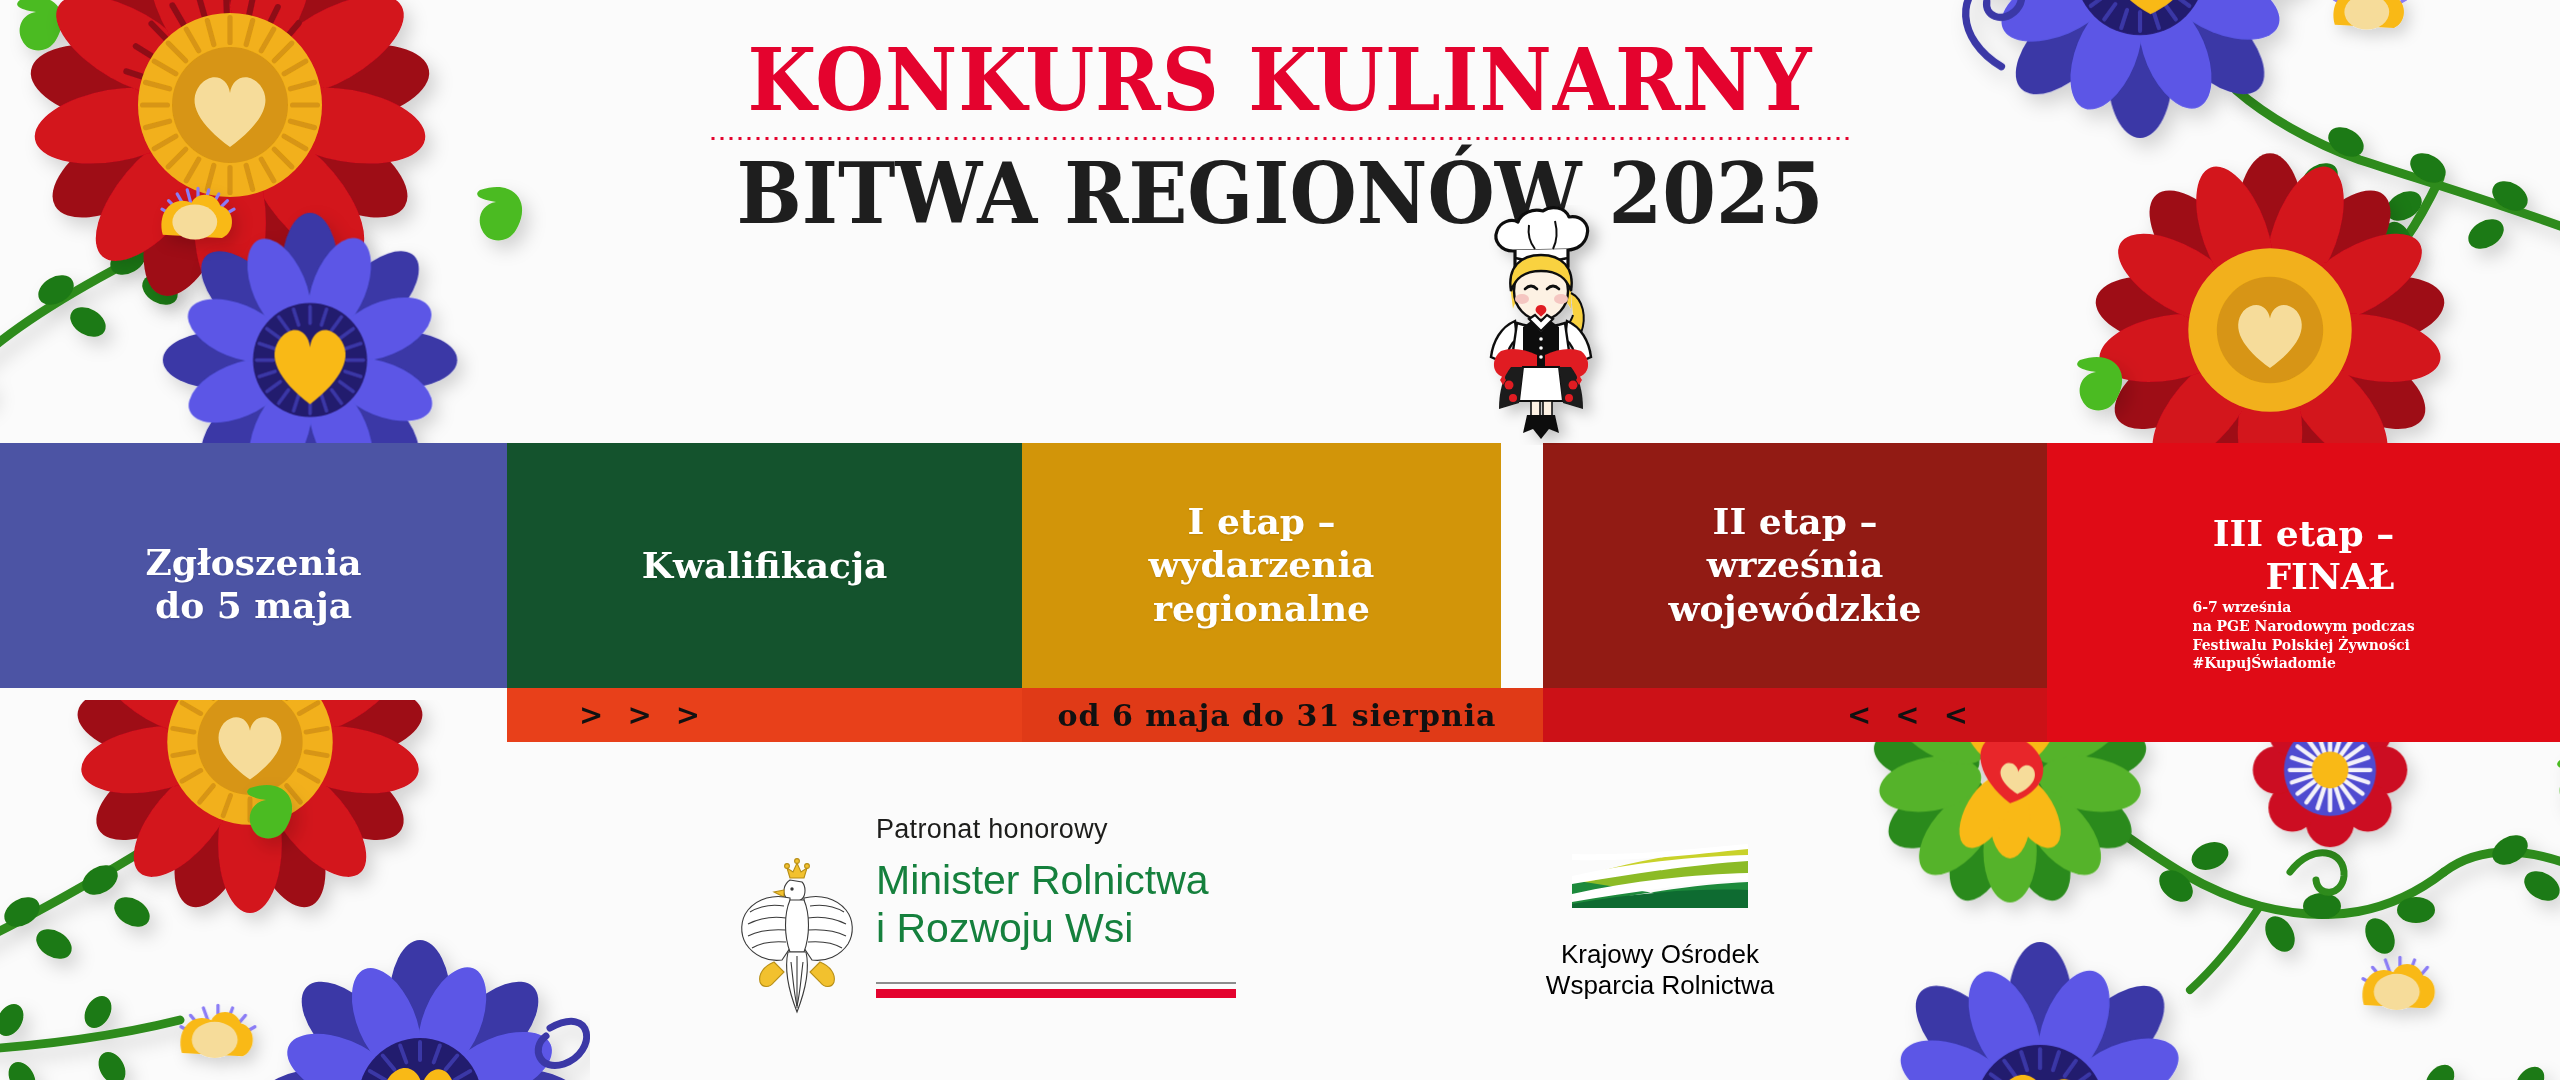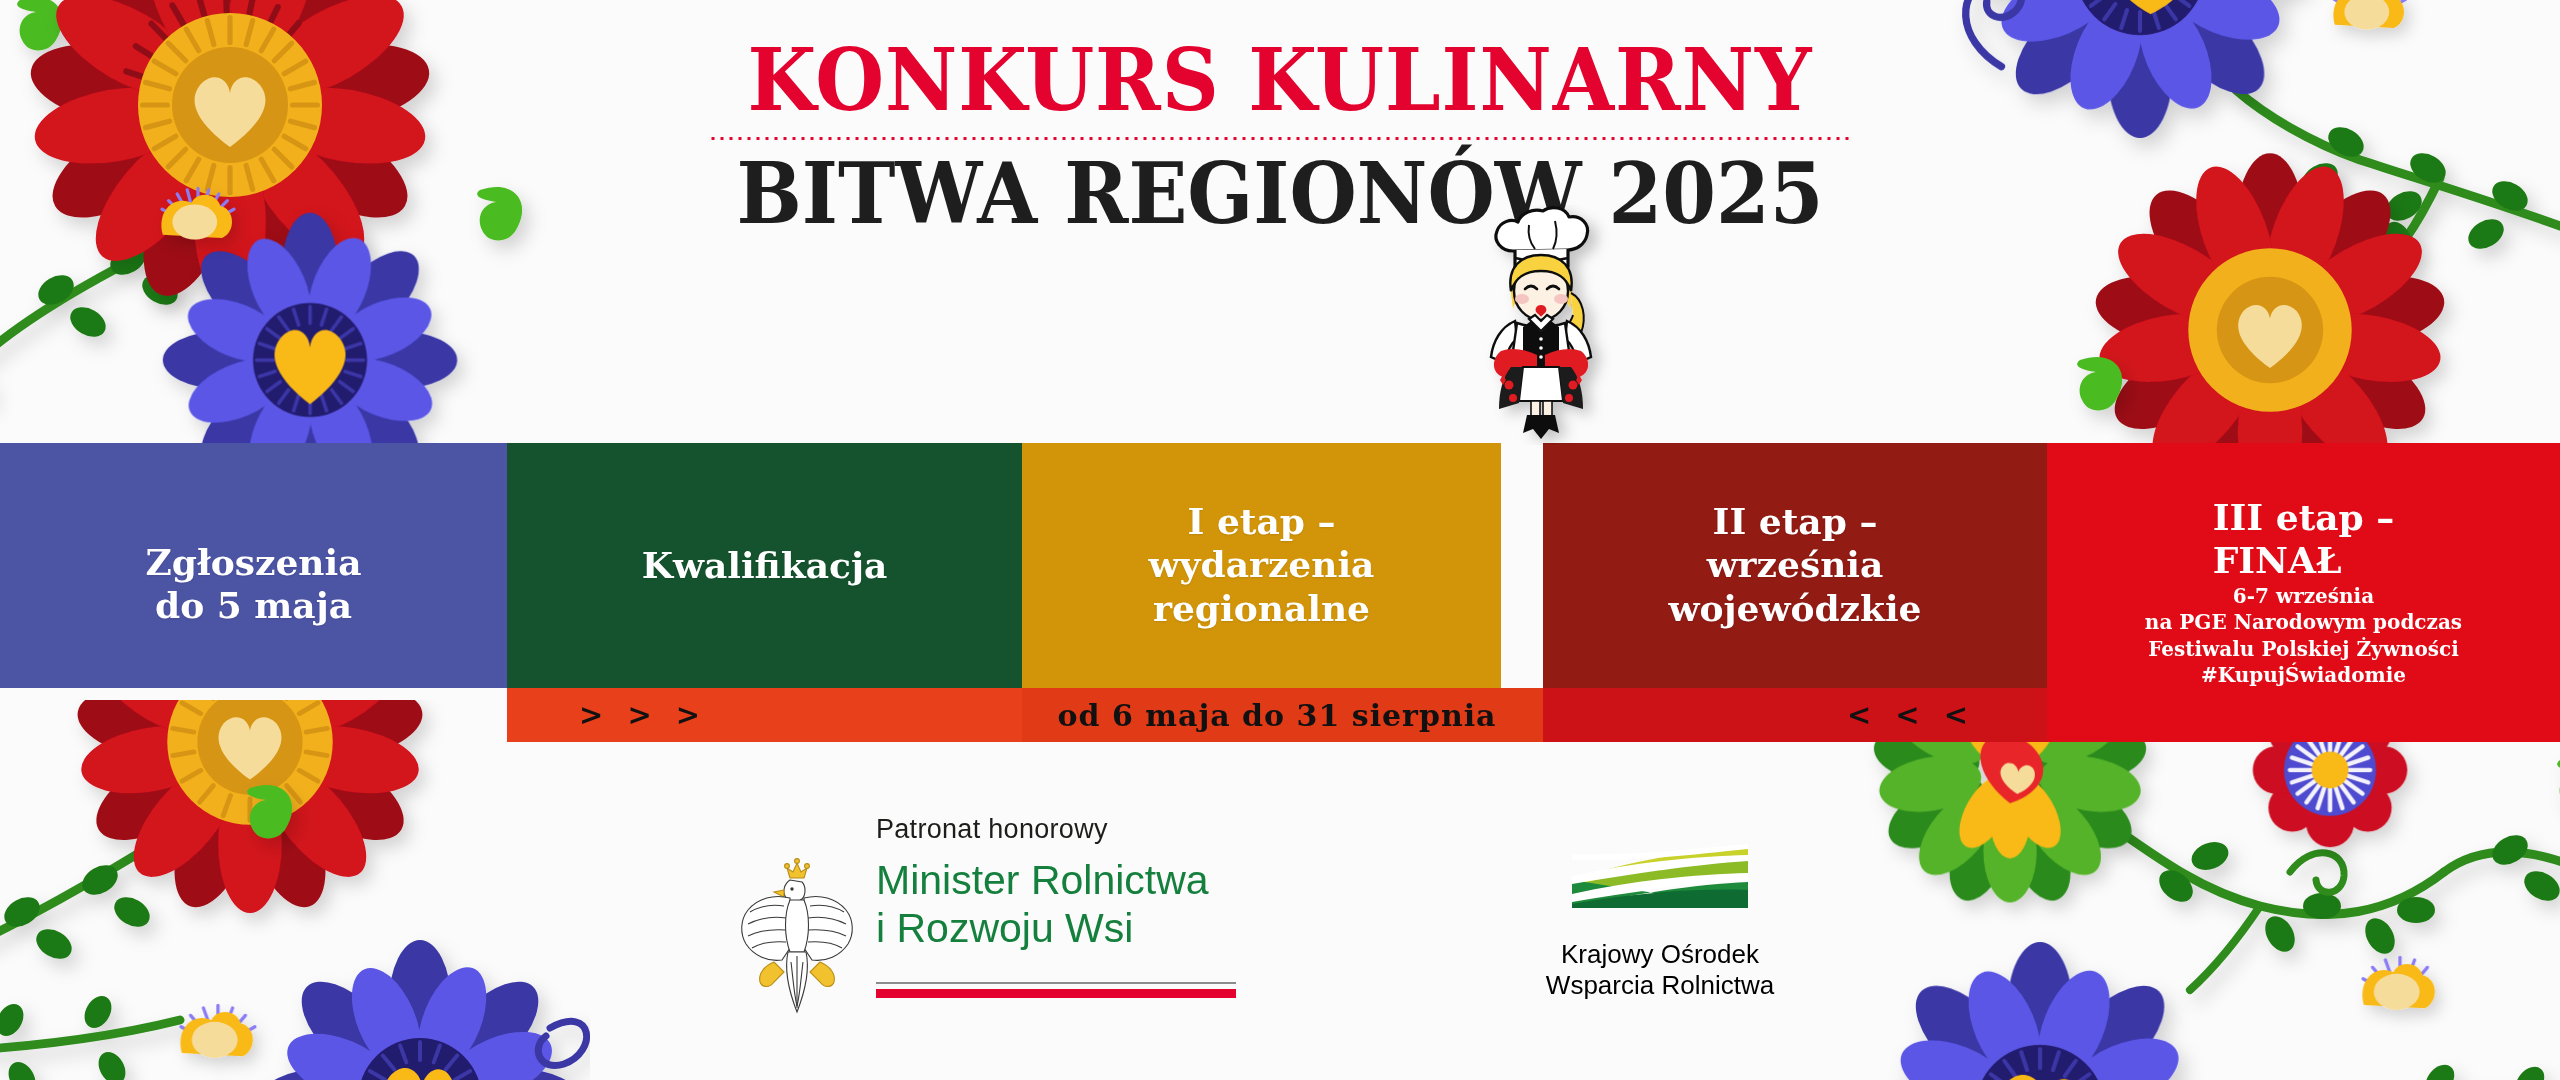--- a/index.html
+++ b/index.html
@@ -77,26 +77,26 @@
   #seg-3 .seg-label { font-size:36px; }
 
   
   .final-wrap {
     position:absolute; left:0; right:0; top:0; bottom:0;
     display:flex; flex-direction:column; align-items:center;
     justify-content:center; color:#fff; padding:0 14px;
   }
   #final-title {
     font-family:"DejaVu Serif", serif; font-weight:700;
-    font-size:36px; line-height:1.2; text-align:left;
+    font-size:36px; line-height:1.2; text-align:right;
     white-space:pre-line; 
   }
   #final-detail {
     font-family:"DejaVu Serif", serif; font-weight:700;
-    font-size:20px; line-height:1.33; text-align:center;
+    font-size:14px; line-height:1.33; text-align:left;
     white-space:pre-line;
   }
 
   
   .band { position:absolute; top:245px; height:54px; }
   #band-a { left:507px;  width:515px;  background:#E8401A; }
   #band-b { left:1022px; width:521px;  background:#E03A17; }
   #band-c { left:1543px; width:504px;  background:#CC1117; }
   #band-text {
     position:absolute; top:245px; left:507px; width:1540px; height:54px;

